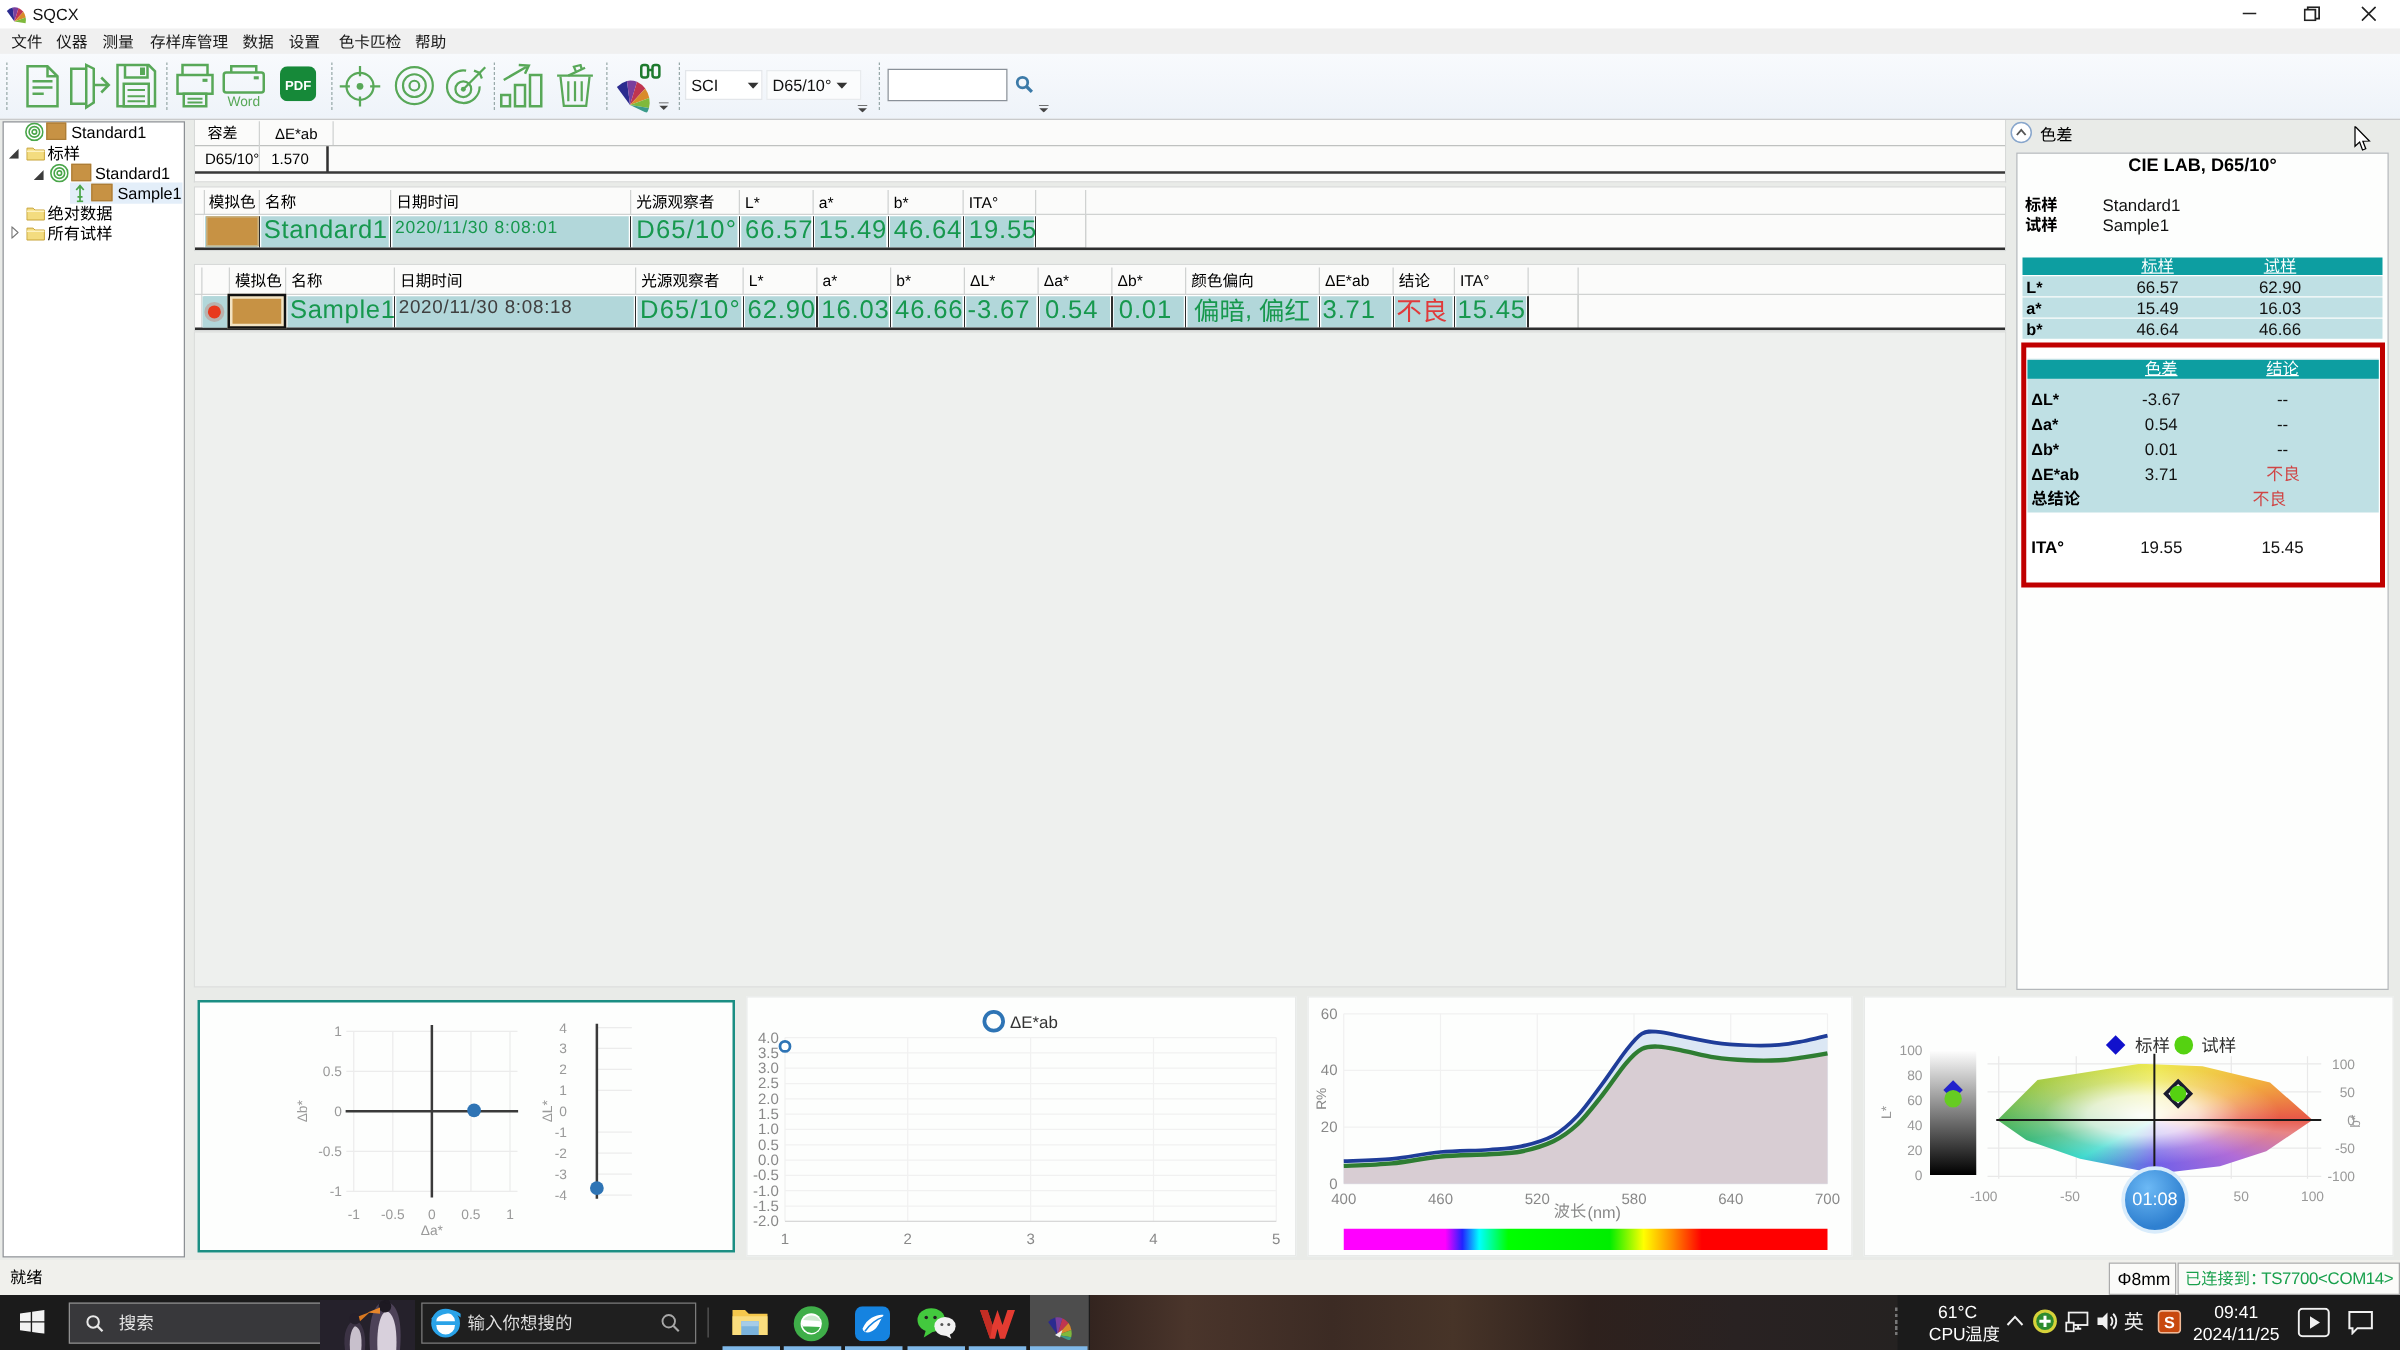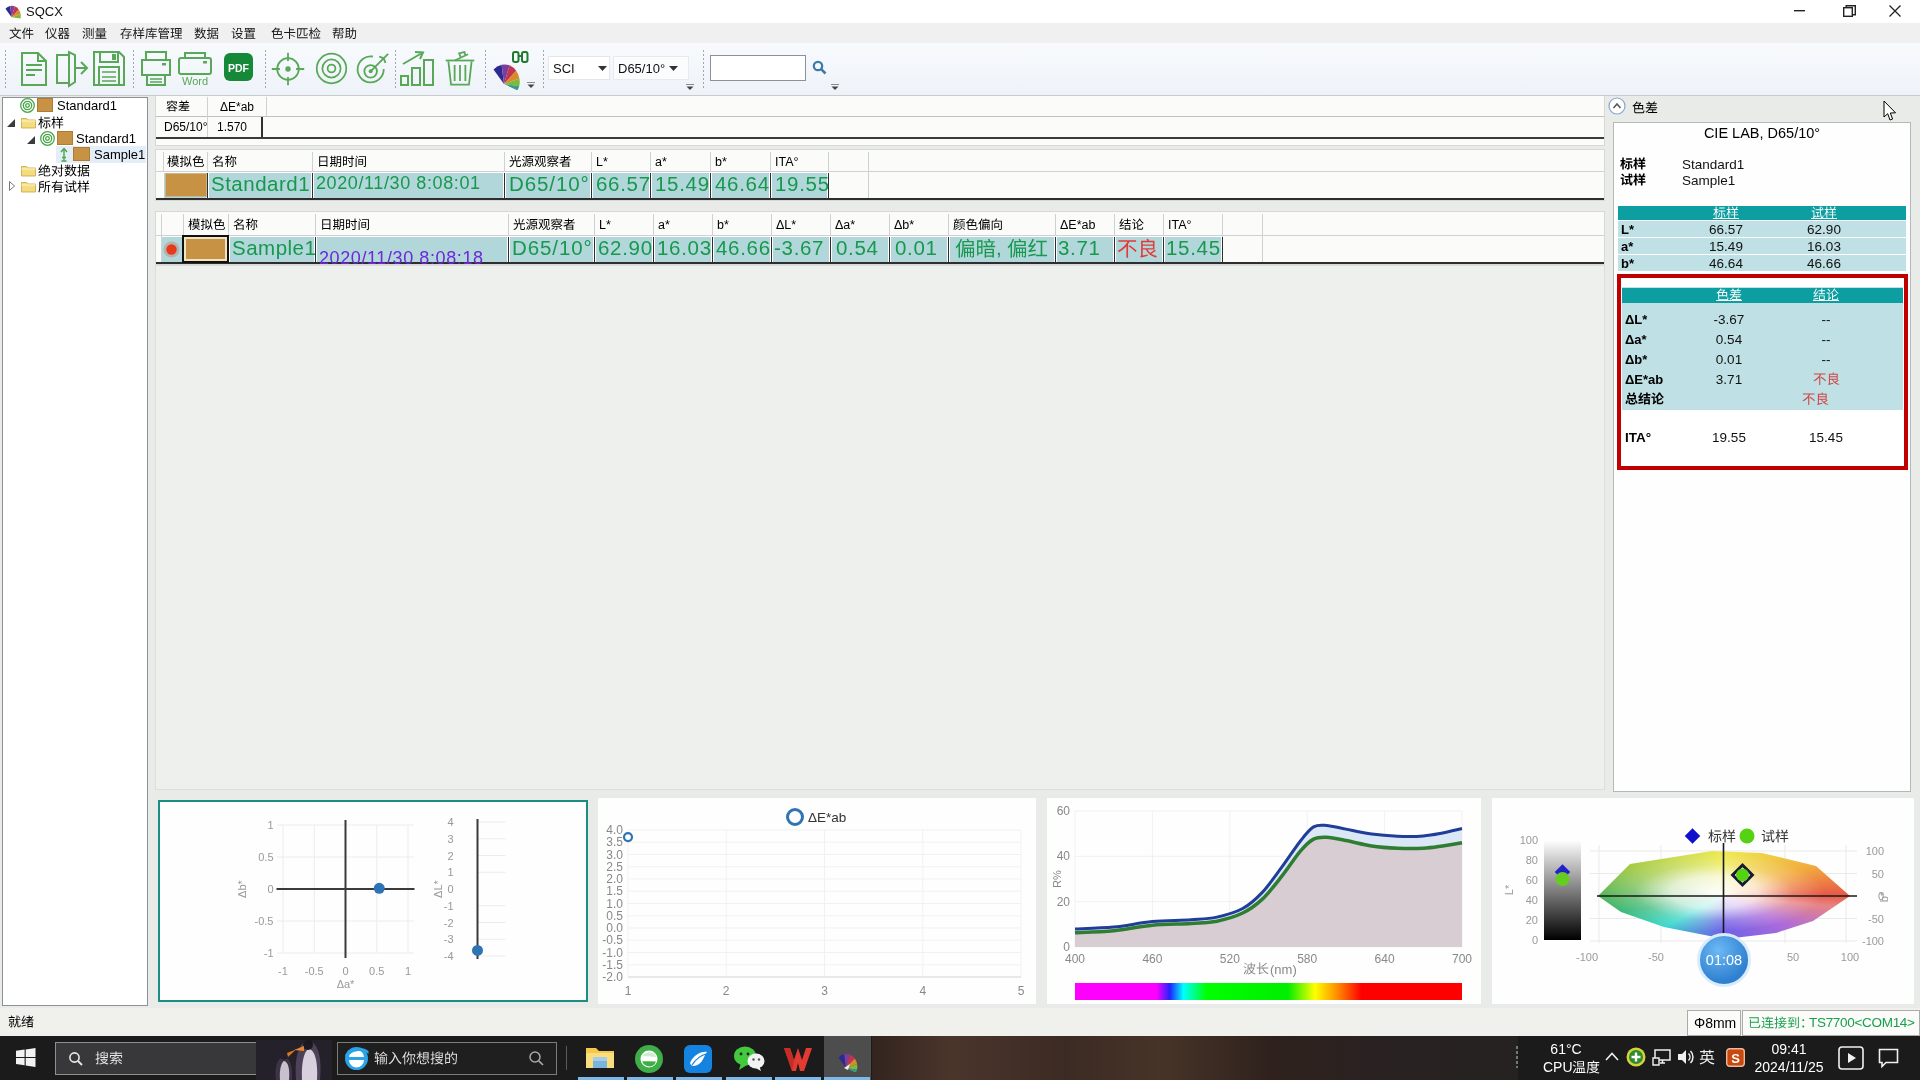--- a/index.html
+++ b/index.html
@@ -264,21 +264,21 @@
 <div class="abs" style="left:503px;top:173px;width:3px;height:25px;background:linear-gradient(90deg,#fff 0 1px,#2e2e2e 1px 2px,#fff 2px 3px)"></div>
 <div class="abs" style="left:590px;top:173px;width:3px;height:25px;background:linear-gradient(90deg,#fff 0 1px,#2e2e2e 1px 2px,#fff 2px 3px)"></div>
 <div class="abs" style="left:649px;top:173px;width:3px;height:25px;background:linear-gradient(90deg,#fff 0 1px,#2e2e2e 1px 2px,#fff 2px 3px)"></div>
 <div class="abs" style="left:709px;top:173px;width:3px;height:25px;background:linear-gradient(90deg,#fff 0 1px,#2e2e2e 1px 2px,#fff 2px 3px)"></div>
 <div class="abs" style="left:769px;top:173px;width:3px;height:25px;background:linear-gradient(90deg,#fff 0 1px,#2e2e2e 1px 2px,#fff 2px 3px)"></div>
 <div class="abs" style="left:827px;top:173px;width:3px;height:25px;background:linear-gradient(90deg,#fff 0 1px,#2e2e2e 1px 2px,#fff 2px 3px)"></div>
 <div class="abs" style="left:868px;top:172px;width:1px;height:27px;background:#cfd1d0"></div>
 <div class="abs" style="left:156px;top:198px;width:1448px;height:2px;background:#2e2e2e"></div>
 <div class="abs" style="left:165px;top:173px;width:42px;height:24px;background:#c79244;border:1px solid #c8b68c"></div>
 <div class="abs" style="left:211px;top:174px;font-size:20.5px;color:#17984e;white-space:nowrap;line-height:1;letter-spacing:0.5px">Standard1</div>
-<div class="abs" style="left:316px;top:174px;font-size:18px;color:#17984e;white-space:nowrap;line-height:1;letter-spacing:0.6px">2020/11/30 8:08:01</div>
+<div class="abs" style="left:316px;top:174px;font-size:14px;color:#17984e;white-space:nowrap;line-height:1;letter-spacing:0.6px">2020/11/30 8:08:01</div>
 <div class="abs" style="left:509px;top:174px;font-size:20.5px;color:#17984e;white-space:nowrap;line-height:1;letter-spacing:0.9px">D65/10°</div>
 <div class="abs" style="left:596px;top:174px;font-size:20.5px;color:#17984e;white-space:nowrap;line-height:1;letter-spacing:0.7px">66.57</div>
 <div class="abs" style="left:655px;top:174px;font-size:20.5px;color:#17984e;white-space:nowrap;line-height:1;letter-spacing:0.7px">15.49</div>
 <div class="abs" style="left:715px;top:174px;font-size:20.5px;color:#17984e;white-space:nowrap;line-height:1;letter-spacing:0.7px">46.64</div>
 <div class="abs" style="left:775px;top:174px;font-size:20.5px;color:#17984e;white-space:nowrap;line-height:1;letter-spacing:0.7px">19.55</div>
 <div class="abs" style="left:155px;top:211px;width:1450px;height:54px;background:#fbfbfa;border:1px solid #d7d9d8"></div>
 <div class="abs" style="left:156px;top:235px;width:1448px;height:1px;background:#d0d2d1"></div>
 <div class="abs" style="left:161px;top:214px;width:1px;height:48px;background:#d0d2d1"></div>
 <div class="abs" style="left:183px;top:214px;width:1px;height:48px;background:#d0d2d1"></div>
 <div class="abs" style="left:228px;top:214px;width:1px;height:48px;background:#d0d2d1"></div>
@@ -341,21 +341,21 @@
 <div class="abs" style="left:1262px;top:236px;width:1px;height:27px;background:#cfd1d0"></div>
 <div class="abs" style="left:156px;top:262px;width:1448px;height:2px;background:#2e2e2e"></div>
 <div class="abs" style="left:162px;top:237px;width:20px;height:25px;background:#b2d7da"></div>
 <svg class="abs" style="left:163px;top:241px" width="17" height="17" viewBox="0 0 17 17">
 <circle cx="8.5" cy="8.5" r="8" fill="#b8b2ae"></circle>
     <circle cx="8.5" cy="8.5" r="5.2" fill="#e8391d"></circle>
   </svg>
 <div class="abs" style="left:182px;top:235px;width:47px;height:28px;border:2px solid #111;background:#f2e3c3"></div>
 <div class="abs" style="left:186px;top:239px;width:39px;height:20px;background:#c79244"></div>
 <div class="abs" style="left:232px;top:238px;font-size:20.5px;color:#17984e;white-space:nowrap;line-height:1;letter-spacing:0.5px">Sample1</div>
-<div class="abs" style="left:319px;top:249px;font-size:18px;color:#6d28d9;white-space:nowrap;line-height:1;letter-spacing:0.6px">2020/11/30 8:08:18</div>
+<div class="abs" style="left:319px;top:238px;font-size:15px;color:#404040;white-space:nowrap;line-height:1;letter-spacing:0.6px">2020/11/30 8:08:18</div>
 <div class="abs" style="left:512px;top:238px;font-size:20.5px;color:#17984e;white-space:nowrap;line-height:1;letter-spacing:0.9px">D65/10°</div>
 <div class="abs" style="left:598px;top:238px;font-size:20.5px;color:#17984e;white-space:nowrap;line-height:1;letter-spacing:0.7px">62.90</div>
 <div class="abs" style="left:657px;top:238px;font-size:20.5px;color:#17984e;white-space:nowrap;line-height:1;letter-spacing:0.7px">16.03</div>
 <div class="abs" style="left:716px;top:238px;font-size:20.5px;color:#17984e;white-space:nowrap;line-height:1;letter-spacing:0.7px">46.66</div>
 <div class="abs" style="left:774px;top:238px;font-size:20.5px;color:#17984e;white-space:nowrap;line-height:1;letter-spacing:0.7px">-3.67</div>
 <div class="abs" style="left:836px;top:238px;font-size:20.5px;color:#17984e;white-space:nowrap;line-height:1;letter-spacing:0.7px">0.54</div>
 <div class="abs" style="left:895px;top:238px;font-size:20.5px;color:#17984e;white-space:nowrap;line-height:1;letter-spacing:0.7px">0.01</div>
 <svg style="position:absolute;left:955.0px;top:238.0px;overflow:visible" width="41.0" height="20">
     <path transform="translate(0,18.04) scale(0.020500,-0.020500)" fill="#17984e" d="M358 732V526C358 371 352 141 282 -26C298 -33 329 -57 341 -70C410 94 425 325 427 488H914V732H688C676 765 655 809 635 843L567 826C583 798 599 762 610 732ZM280 836C224 684 129 534 30 437C43 420 65 381 72 364C107 400 141 441 174 487V-78H245V596C286 666 321 740 350 815ZM427 668H840V552H427ZM869 361V210H777V361ZM440 421V-76H500V150H585V-49H636V150H725V-46H777V150H869V-3C869 -12 866 -15 857 -15C849 -15 823 -15 792 -14C801 -31 810 -57 813 -73C857 -73 885 -72 905 -62C924 -51 929 -33 929 -3V421ZM500 210V361H585V210ZM636 361H725V210H636Z M1515 131H1825V28H1515ZM1515 191V290H1825V191ZM1446 353V-79H1515V-36H1825V-77H1897V353ZM1605 823C1619 793 1633 755 1642 723H1407V657H1929V723H1720C1711 758 1693 804 1676 841ZM1790 650C1778 606 1756 543 1736 497H1550L1593 510C1584 547 1562 606 1542 651L1478 633C1495 591 1514 535 1522 497H1379V429H1959V497H1806C1826 538 1848 589 1868 635ZM1277 407V176H1144V407ZM1277 476H1144V697H1277ZM1077 767V28H1144V107H1344V767Z"></path>
   </svg>
@@ -373,21 +373,21 @@
 <circle cx="9" cy="9" r="8" fill="#fff" stroke="#88a6cc" stroke-width="1.2"></circle>
 <path d="M5.5 11 L9 7 L12.5 11" fill="none" stroke="#555" stroke-width="1.5"></path>
   </svg>
 <svg style="position:absolute;left:1632.0px;top:101.0px;overflow:visible" width="26.0" height="13">
     <path transform="translate(0,11.44) scale(0.013000,-0.013000)" fill="#000" d="M474 492V319H243V492ZM547 492H786V319H547ZM598 685C569 643 531 597 494 563H229C268 601 304 642 337 685ZM354 843C284 708 162 587 39 511C53 495 74 457 81 441C111 461 141 484 170 509V81C170 -36 219 -63 378 -63C414 -63 725 -63 765 -63C914 -63 945 -18 963 138C941 142 910 154 890 166C879 34 863 6 764 6C696 6 426 6 373 6C263 6 243 20 243 80V247H786V202H861V563H585C632 611 678 669 712 722L663 757L648 752H383C397 774 410 796 422 818Z M1693 842C1675 803 1643 747 1617 708H1387C1371 746 1337 799 1303 838L1238 811C1262 780 1287 742 1304 708H1105V639H1440C1434 609 1427 581 1419 553H1153V486H1399C1388 455 1377 425 1364 397H1060V327H1329C1261 207 1168 114 1039 49C1055 34 1083 1 1094 -15C1201 46 1286 124 1353 221V176H1555V33H1221V-37H1937V33H1633V176H1864V246H1369C1386 272 1401 299 1415 327H1940V397H1447C1458 425 1469 455 1479 486H1853V553H1499C1507 581 1513 609 1520 639H1902V708H1700C1725 741 1751 780 1775 817Z"></path>
   </svg>
 <svg class="abs" style="left:1883px;top:101px" width="14" height="21" viewBox="0 0 14 21">
 <path d="M1 0 L1 16 L4.7 12.7 L7 19 L9.6 18 L7.3 12 L12.5 11.8 Z" fill="#fff" stroke="#000" stroke-width="1"></path>
   </svg>
 <div class="abs" style="left:1613px;top:122px;width:298px;height:670px;background:#fdfefd;border:1px solid #b4b8bb"></div>
-<div class="abs" style="left:1762px;top:126px;font-size:14.5px;color:#000;white-space:nowrap;line-height:1;font-weight:normal;transform:translateX(-50%)">CIE LAB, D65/10°</div>
+<div class="abs" style="left:1762px;top:126px;font-size:14.5px;color:#000;white-space:nowrap;line-height:1;font-weight:bold;transform:translateX(-50%)">CIE LAB, D65/10°</div>
 <svg style="position:absolute;left:1620.0px;top:157.0px;overflow:visible" width="26.0" height="13">
     <path transform="translate(0,11.44) scale(0.013000,-0.013000)" fill="#000" d="M467 788V676H908V788ZM773 315C816 212 856 78 866 -4L974 35C961 119 917 248 872 349ZM465 345C441 241 399 132 348 63C374 50 421 18 442 1C494 79 544 203 573 320ZM421 549V437H617V54C617 41 613 38 600 38C587 38 545 37 505 39C521 4 536 -49 539 -84C607 -84 656 -82 693 -62C731 -42 739 -8 739 51V437H964V549ZM173 850V652H34V541H150C124 429 74 298 16 226C37 195 66 142 77 109C113 161 146 238 173 321V-89H292V385C319 342 346 296 360 266L424 361C406 385 321 489 292 520V541H409V652H292V850Z M1794 854C1779 795 1749 720 1720 663H1546L1620 691C1607 735 1571 799 1540 847L1433 810C1460 765 1488 706 1502 663H1400V554H1612V457H1431V348H1612V249H1373V138H1612V-89H1734V138H1961V249H1734V348H1916V457H1734V554H1945V663H1845C1869 710 1894 764 1917 817ZM1157 850V663H1044V552H1157V528C1128 413 1078 285 1022 212C1042 180 1068 125 1079 91C1107 134 1134 192 1157 256V-89H1272V367C1293 324 1314 281 1325 251L1397 336C1379 365 1302 477 1272 516V552H1367V663H1272V850Z"></path>
   </svg>
 <div class="abs" style="left:1682px;top:158px;font-size:13.5px;color:#111;white-space:nowrap;line-height:1;">Standard1</div>
 <svg style="position:absolute;left:1620.0px;top:173.0px;overflow:visible" width="26.0" height="13">
     <path transform="translate(0,11.44) scale(0.013000,-0.013000)" fill="#000" d="M97 764C151 716 220 649 251 604L334 686C300 729 228 793 175 836ZM381 428V318H462V103L399 87L400 88C389 111 376 158 370 190L281 134V541H49V426H167V123C167 79 136 46 113 32C133 8 161 -44 169 -73C187 -53 217 -33 367 66L394 -32C480 -7 588 24 689 54L672 158L572 131V318H647V428ZM658 842 662 657H351V543H666C683 153 729 -81 855 -83C896 -83 953 -45 978 149C959 160 904 193 884 218C880 128 872 78 859 79C824 80 797 278 785 543H966V657H891L965 705C947 742 904 798 867 839L787 790C820 750 857 696 875 657H782C780 717 780 779 780 842Z M1794 854C1779 795 1749 720 1720 663H1546L1620 691C1607 735 1571 799 1540 847L1433 810C1460 765 1488 706 1502 663H1400V554H1612V457H1431V348H1612V249H1373V138H1612V-89H1734V138H1961V249H1734V348H1916V457H1734V554H1945V663H1845C1869 710 1894 764 1917 817ZM1157 850V663H1044V552H1157V528C1128 413 1078 285 1022 212C1042 180 1068 125 1079 91C1107 134 1134 192 1157 256V-89H1272V367C1293 324 1314 281 1325 251L1397 336C1379 365 1302 477 1272 516V552H1367V663H1272V850Z"></path>
   </svg>
 <div class="abs" style="left:1682px;top:174px;font-size:13.5px;color:#111;white-space:nowrap;line-height:1;">Sample1</div>
 <div class="abs" style="left:1618px;top:206px;width:288px;height:14px;background:#0d9ea1"></div>
 <svg style="position:absolute;left:1713.0px;top:206.0px;overflow:visible" width="26.0" height="13">

